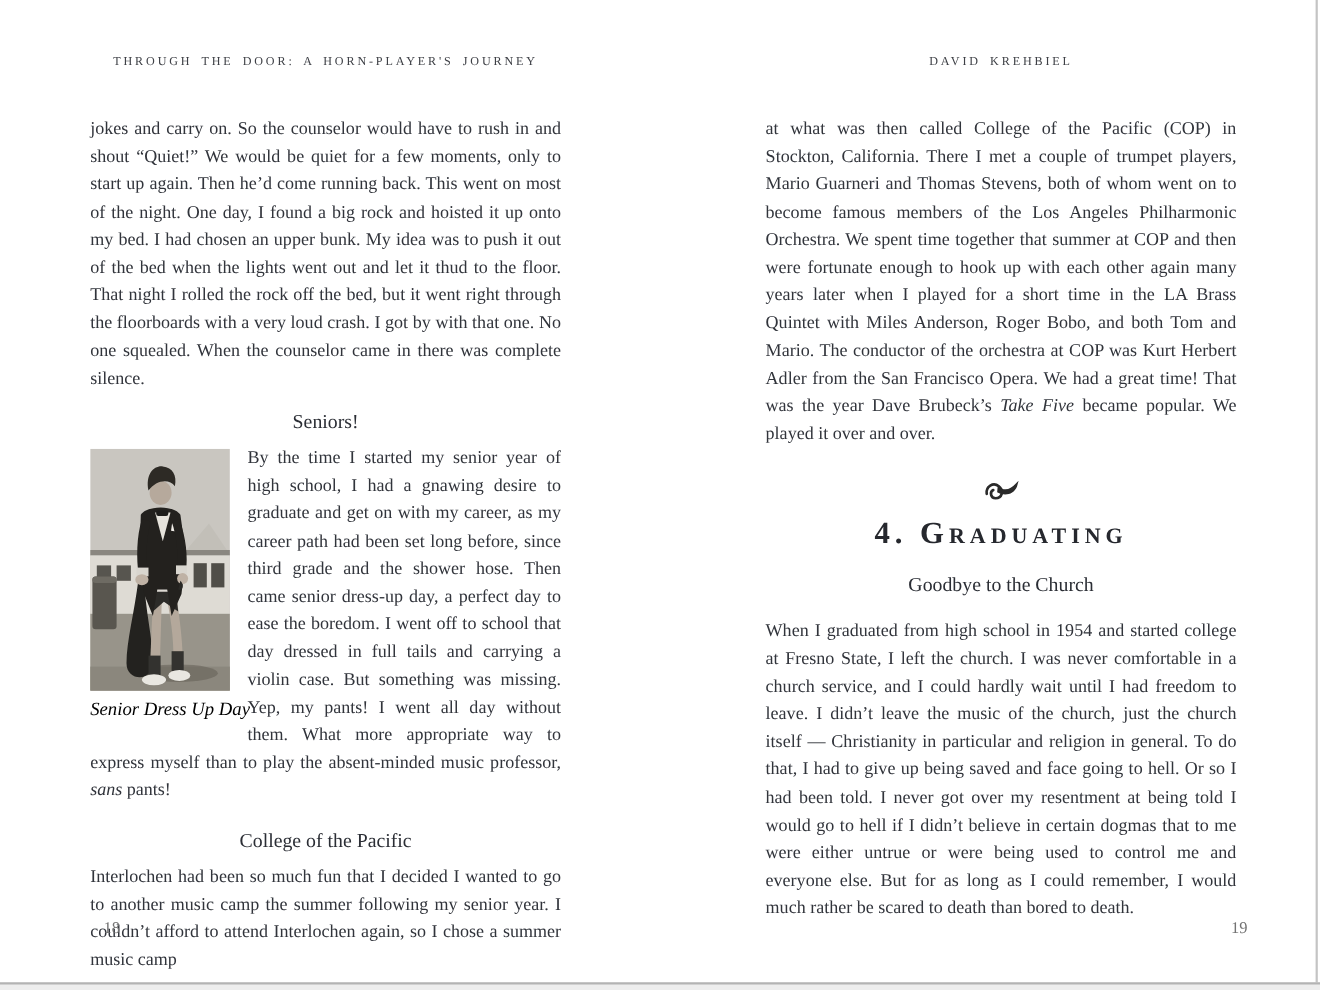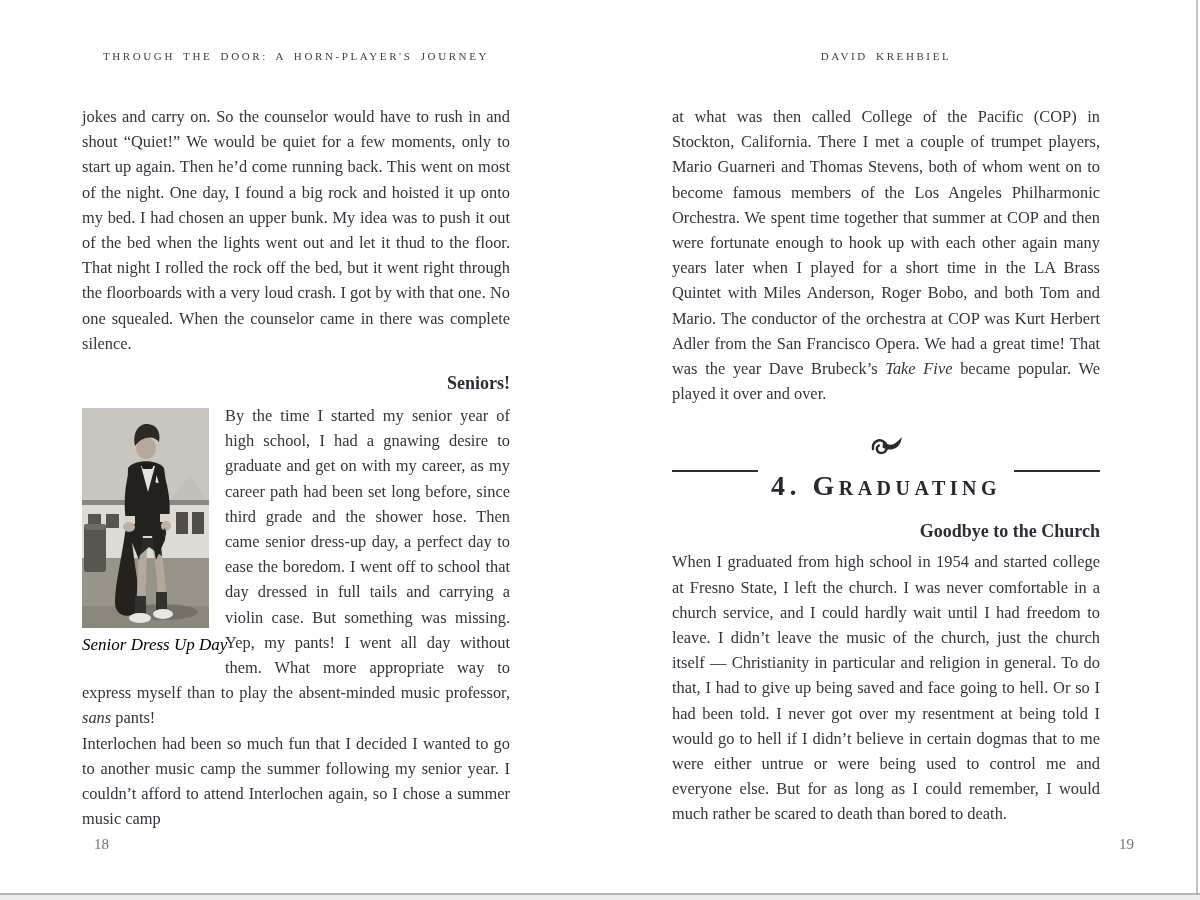--- a/index.html
+++ b/index.html
@@ -18,49 +18,49 @@
   }
   .edge-bottom {
     position: absolute; left: 0; bottom: 0; width: 1200px; height: 7px;
     background: #ededed; border-top: 2px solid #b3b3b3; box-sizing: border-box;
   }
 
   .page {
     position: absolute; top: 50px; width: 428px;
   }
   #page-left  { left: 82px; }
-  #page-right { left: 672px; }
+  #page-right { left: 696px; }
 
   .running-head {
     text-align: center;
     font-size: 11px;
     letter-spacing: 2.6px;
     word-spacing: 3px;
     color: #3e4046;
   }
 
   .body-text {
     font-size: 16.4px;
     line-height: 25.2px;
     color: #31343b;
     text-align: justify;
   }
   p { margin: 0; }
   .para-first { margin-top: 42px; }
 
   .section-heading {
-    text-align: right;
-    font-weight: bold;
+    text-align: center;
+    font-weight: normal;
     font-size: 18px;
     color: #2b2e35;
     margin: 0;
   }
   .h-seniors { margin: 17px 0 9px 0; }
   .h-cop     { margin: 23px 0 9px 0; }
-  .h-church  { margin: 19px 0 7px 0; }
+  .h-church  { margin: 19px 0 18px 0; }
 
   .ital { font-style: italic; margin-top: 44px; }
 
   
   figure.photo {
     float: left;
     width: 127px;
     margin: 5px 16px 2px 0;
     padding: 0;
   }
@@ -70,22 +70,23 @@
     text-align: center;
     font-style: italic;
     font-size: 17px;
     color: #000000;
     white-space: nowrap;
   }
 
   
   .ornament-row { text-align: center; margin-top: 30px; height: 24px; }
   .chapter-row {
-    display: flex; 
+    display: flex; align-items: center;
     margin-top: 10px;
+    flex-direction: column;
   }
   .chapter-rule { flex: 1; height: 2px; background: #2d2e33; }
   .chapter-title {
     font-variant: small-caps;
     font-size: 28px;
     font-weight: 600;
     letter-spacing: 4.5px;
     color: #26282e;
     padding: 0 13px;
     white-space: nowrap;
@@ -160,20 +161,21 @@
         <path d="M82 120 C86 124 84 130 80 128 Z" fill="#2a2926"></path>
 
         <ellipse cx="64" cy="40" rx="10" ry="11" fill="#b6a99c"></ellipse>
         <path d="M53 38 C50 23 58 15 66 16 C75 17 79 24 77 34 C72 27 60 28 53 38 Z" fill="#2d2a25"></path>
       </svg>
       <figcaption>Senior Dress Up Day</figcaption>
     </figure>
     <span>By the time I started my senior year of high school, I had a gnawing desire to graduate and get on with my career, as my career path had been set long before, since third grade and the shower hose. Then came senior dress-up day, a perfect day to ease the boredom. I went off to school that day dressed in full tails and carrying a violin case. But something was missing. Yep, my pants! I went all day without them. What more appropriate way to express myself than to play the absent-minded music professor, </span><span class="ital">sans</span><span> pants!</span>
   </div>
 
+  <h3 class="section-heading h-cop">College of the Pacific</h3>
 
   <p class="body-text">Interlochen had been so much fun that I decided I wanted to go to another music camp the summer following my senior year. I couldn’t afford to attend Interlochen again, so I chose a summer music camp</p>
 </div>
 
 <div class="page" id="page-right">
 
   <div class="running-head">DAVID KREHBIEL</div>
 
   <p class="body-text para-first"><span>at what was then called College of the Pacific (COP) in Stockton, California. There I met a couple of trumpet players, Mario Guarneri and Thomas Stevens, both of whom went on to become famous members of the Los Angeles Philharmonic Orchestra. We spent time together that summer at COP and then were fortunate enough to hook up with each other again many years later when I played for a short time in the LA Brass Quintet with Miles Anderson, Roger Bobo, and both Tom and Mario. The conductor of the orchestra at COP was Kurt Herbert Adler from the San Francisco Opera. We had a great time! That was the year Dave Brubeck’s </span><span class="ital">Take Five</span><span> became popular. We played it over and over.</span></p>
 

